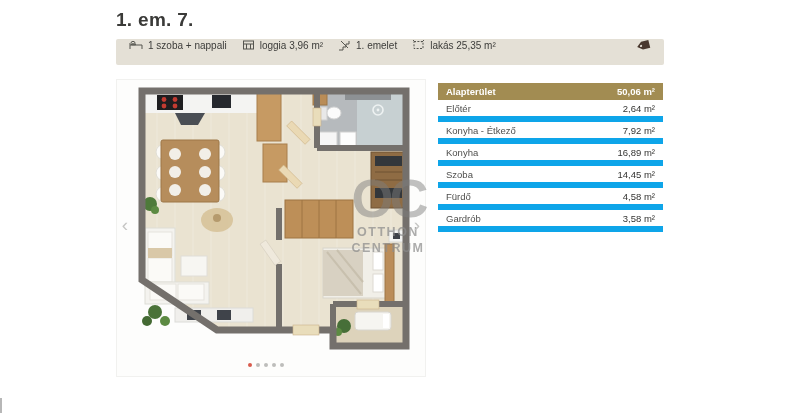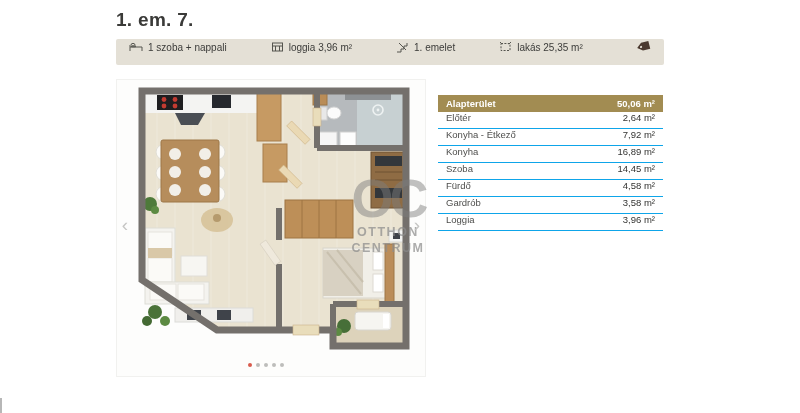--- a/index.html
+++ b/index.html
@@ -1,21 +1,21 @@
 <!DOCTYPE html>
 <html><head>
 <meta charset="utf-8">
 <style>
   * { margin:0; padding:0; box-sizing:border-box; }
   html,body { width:800px; height:413px; background:#ffffff; overflow:hidden;
               font-family:"Liberation Sans", sans-serif; }
   .content { position:absolute; left:116px; top:0; width:548px; }
   .page-title { margin-top:9px; font-size:19px; font-weight:600; color:#3a3a38; letter-spacing:.3px; }
   .infobar { margin-top:8px; height:26px; background:#e4e0d6; border-radius:2px;
-             display:flex; align-items:flex-end; padding:12px 13px; gap:44px;
+             display:flex; align-items:flex-start; padding:0 13px; gap:15px;
              font-size:10px; color:#3c3c3a; }
   .ib-item { display:flex; align-items:center; gap:5px; white-space:nowrap; }
   .ib-item svg { display:block; }
   .price { margin-left:auto; display:flex; align-items:center; gap:6px;
            font-size:11px; font-weight:700; color:#2c2c2b; }
   .main { display:flex; margin-top:14px; }
   
   .gallery { position:relative; width:310px; height:298px; background:#fdfdfc;
              border:1px solid #f1f1ef; }
   .plan-svg { position:absolute; left:0; top:0; }
@@ -26,25 +26,25 @@
   .watermark { position:absolute; left:232px; top:92px; width:78px; text-align:center;
                pointer-events:none; }
   .wm-mono { font-size:54px; font-weight:700; letter-spacing:-4px; line-height:52px;
              color:rgba(125,125,125,.48); }
   .wm-l1, .wm-l2 { font-size:12.5px; font-weight:700; letter-spacing:1.5px;
                    color:rgba(140,140,140,.72); line-height:16px; }
   .dots { position:absolute; left:0; right:10px; bottom:9px; display:flex; justify-content:center; gap:4px; }
   .dot { width:4px; height:4px; border-radius:50%; background:#bdbdbb; display:inline-block; }
   .dot.active { background:#d95b4d; }
   
-  .area-table { width:225px; margin-left:12px; margin-top:16px; }
+  .area-table { width:225px; margin-left:12px; margin-top:4px; }
   .thead { background:#a28c52; color:#ffffff; height:17px; display:flex; align-items:center;
            justify-content:space-between; padding:0 8px; font-size:9.5px; font-weight:700; }
-  .trow { height:17px; display:flex; justify-content:space-between;
-          padding:0 8px; border-bottom:1px solid #0ea5e9; font-size:9.5px; color:#4e4e4c; }
+  .trow { height:17px; display:flex; align-items:center; justify-content:space-between;
+          padding:8px 8px; border-bottom:6px solid #0ea5e9; font-size:9.5px; color:#4e4e4c; }
   .trow .val { font-weight:400; color:#333331; }
   .edge-artifact { position:absolute; left:0; top:398px; width:2px; height:15px; background:#b7b7b7; }
 </style>
 </head>
 <body>
 
 <div class="content">
   <h1 class="page-title">1. em. 7.</h1>
 
   <div class="infobar">
@@ -225,21 +225,17 @@
           <span class="val">14,45 m²</span>
         </div>
       <div class="trow">
           <span>Fürdő</span>
           <span class="val">4,58 m²</span>
         </div>
       <div class="trow">
           <span>Gardrób</span>
           <span class="val">3,58 m²</span>
         </div>
-      <div class="trow">
-          <span>Loggia</span>
-          <span class="val">3,96 m²</span>
-        </div>
     </div>
   </div>
 </div>
 
 <div class="edge-artifact"></div>
 
 </body></html>

